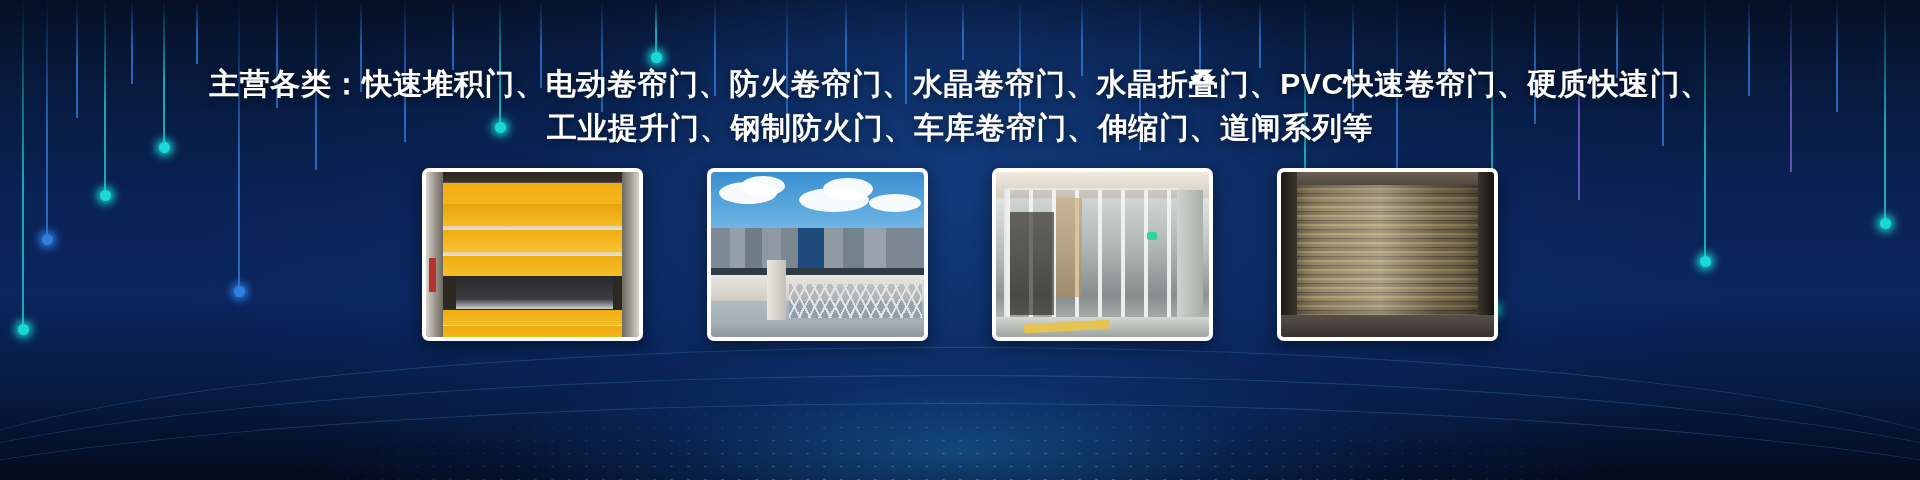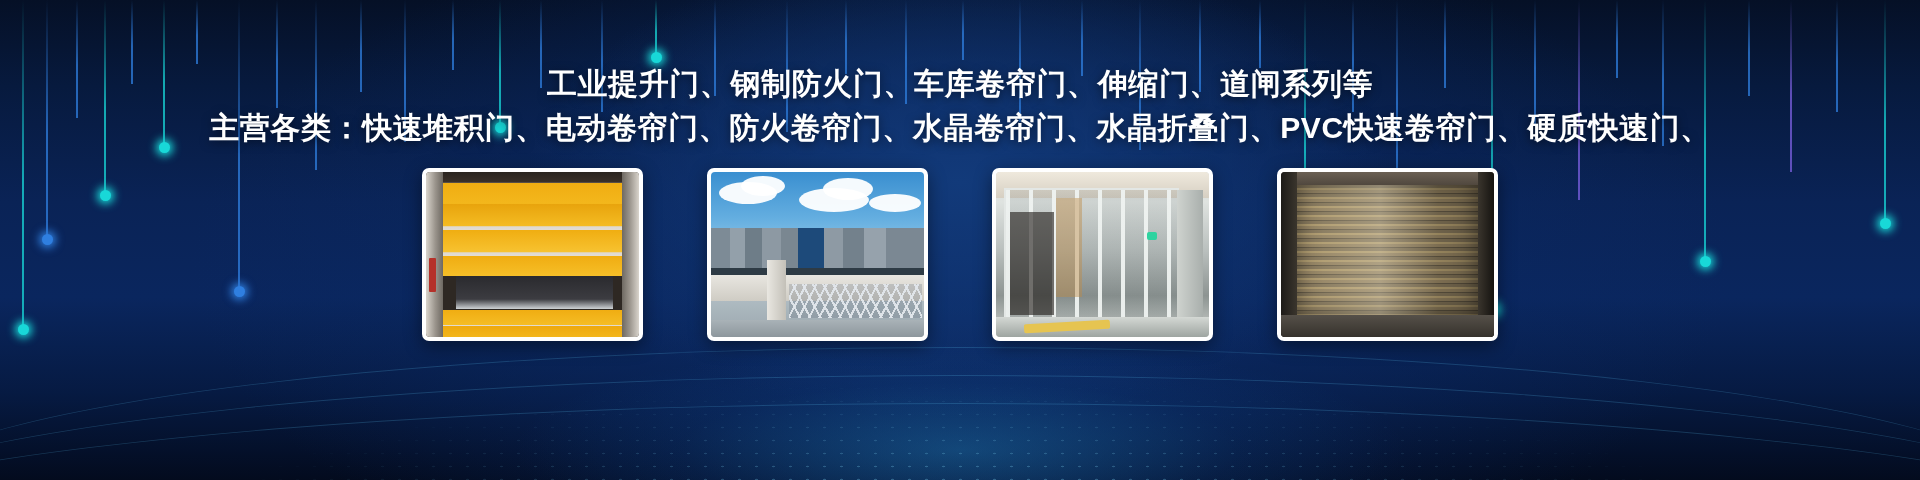--- a/index.html
+++ b/index.html
@@ -246,22 +246,22 @@
 
   <div class="waves">
     <div class="glowfloor"></div>
     <div class="wave" style="bottom:-168px;"></div>
     <div class="wave" style="bottom:-196px;left:-10%;width:120%;"></div>
     <div class="wave" style="bottom:-224px;left:-14%;width:128%;"></div>
     <div class="dotgrid"></div>
   </div>
 
   <div class="headline">
+    <span class="ln">主营各类：快速堆积门、电动卷帘门、防火卷帘门、水晶卷帘门、水晶折叠门、PVC快速卷帘门、硬质快速门、</span>
     <span class="ln">工业提升门、钢制防火门、车库卷帘门、伸缩门、道闸系列等</span>
-    <span class="ln">主营各类：快速堆积门、电动卷帘门、防火卷帘门、水晶卷帘门、水晶折叠门、PVC快速卷帘门、硬质快速门、</span>
   </div>
 
   <div class="cards">
 
     <div class="card">
       <div class="shot s1">
         <div class="curtain"></div>
         <div class="winL"></div>
         <div class="win"></div>
         <div class="curtain2"></div>

